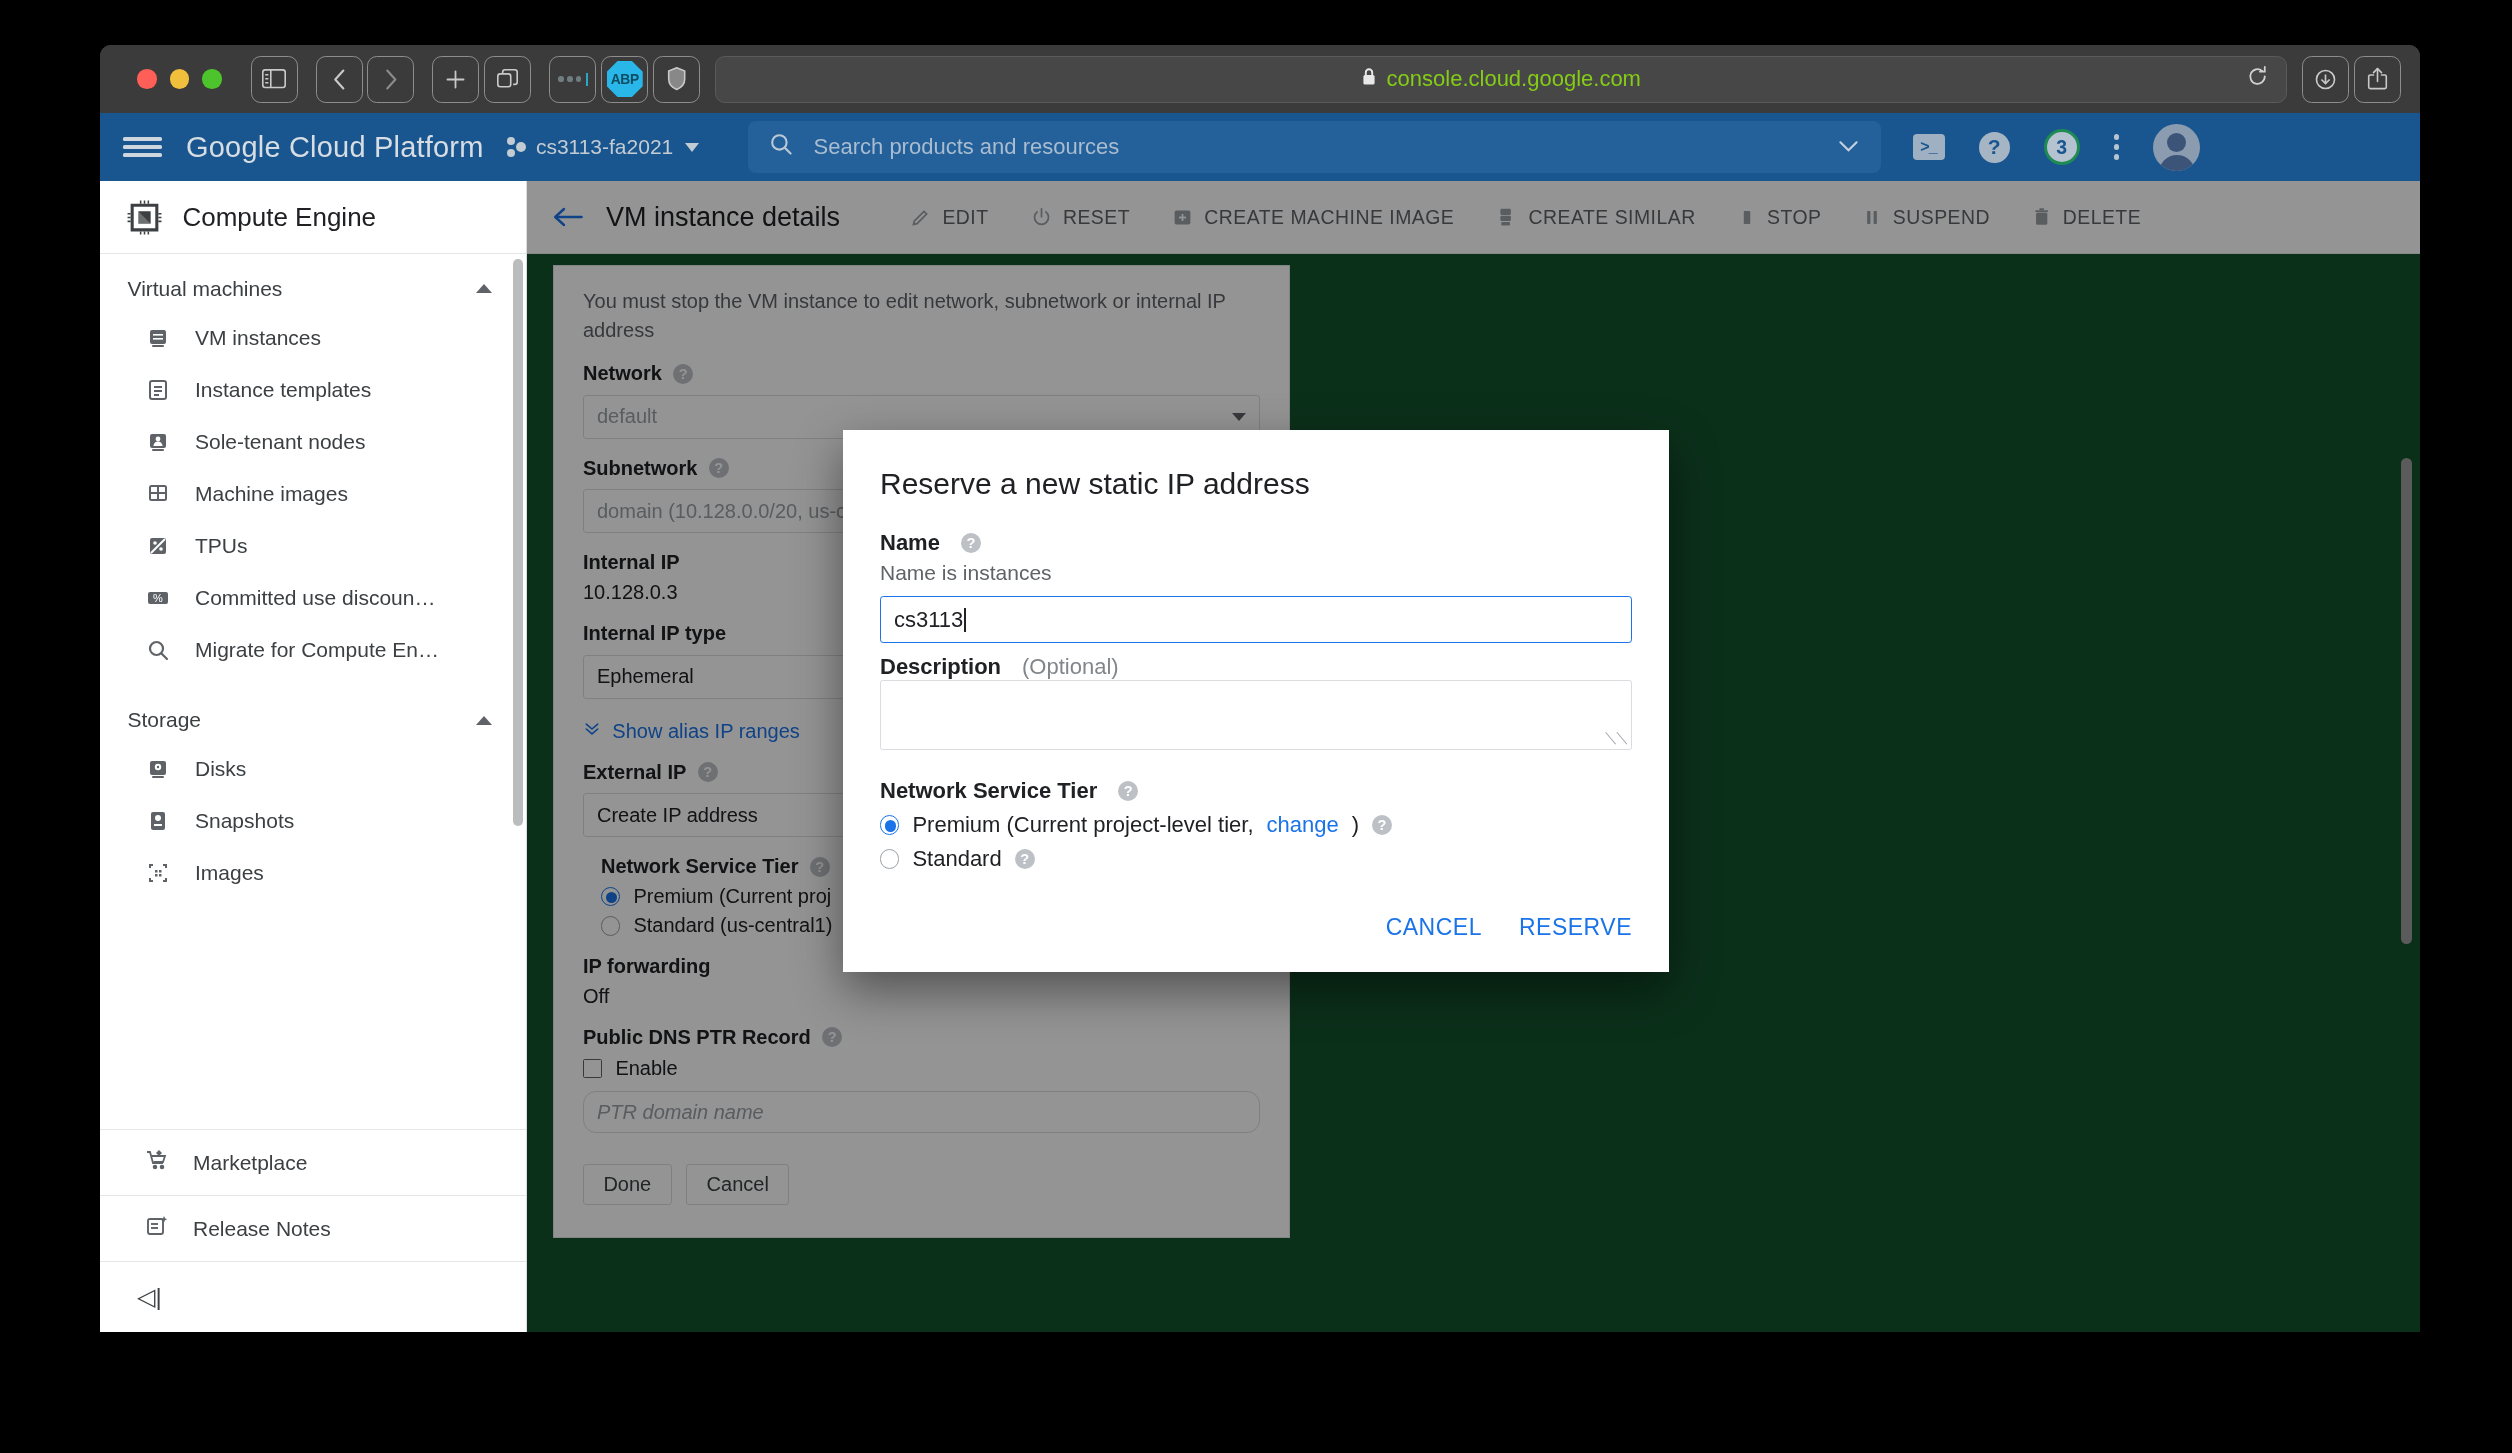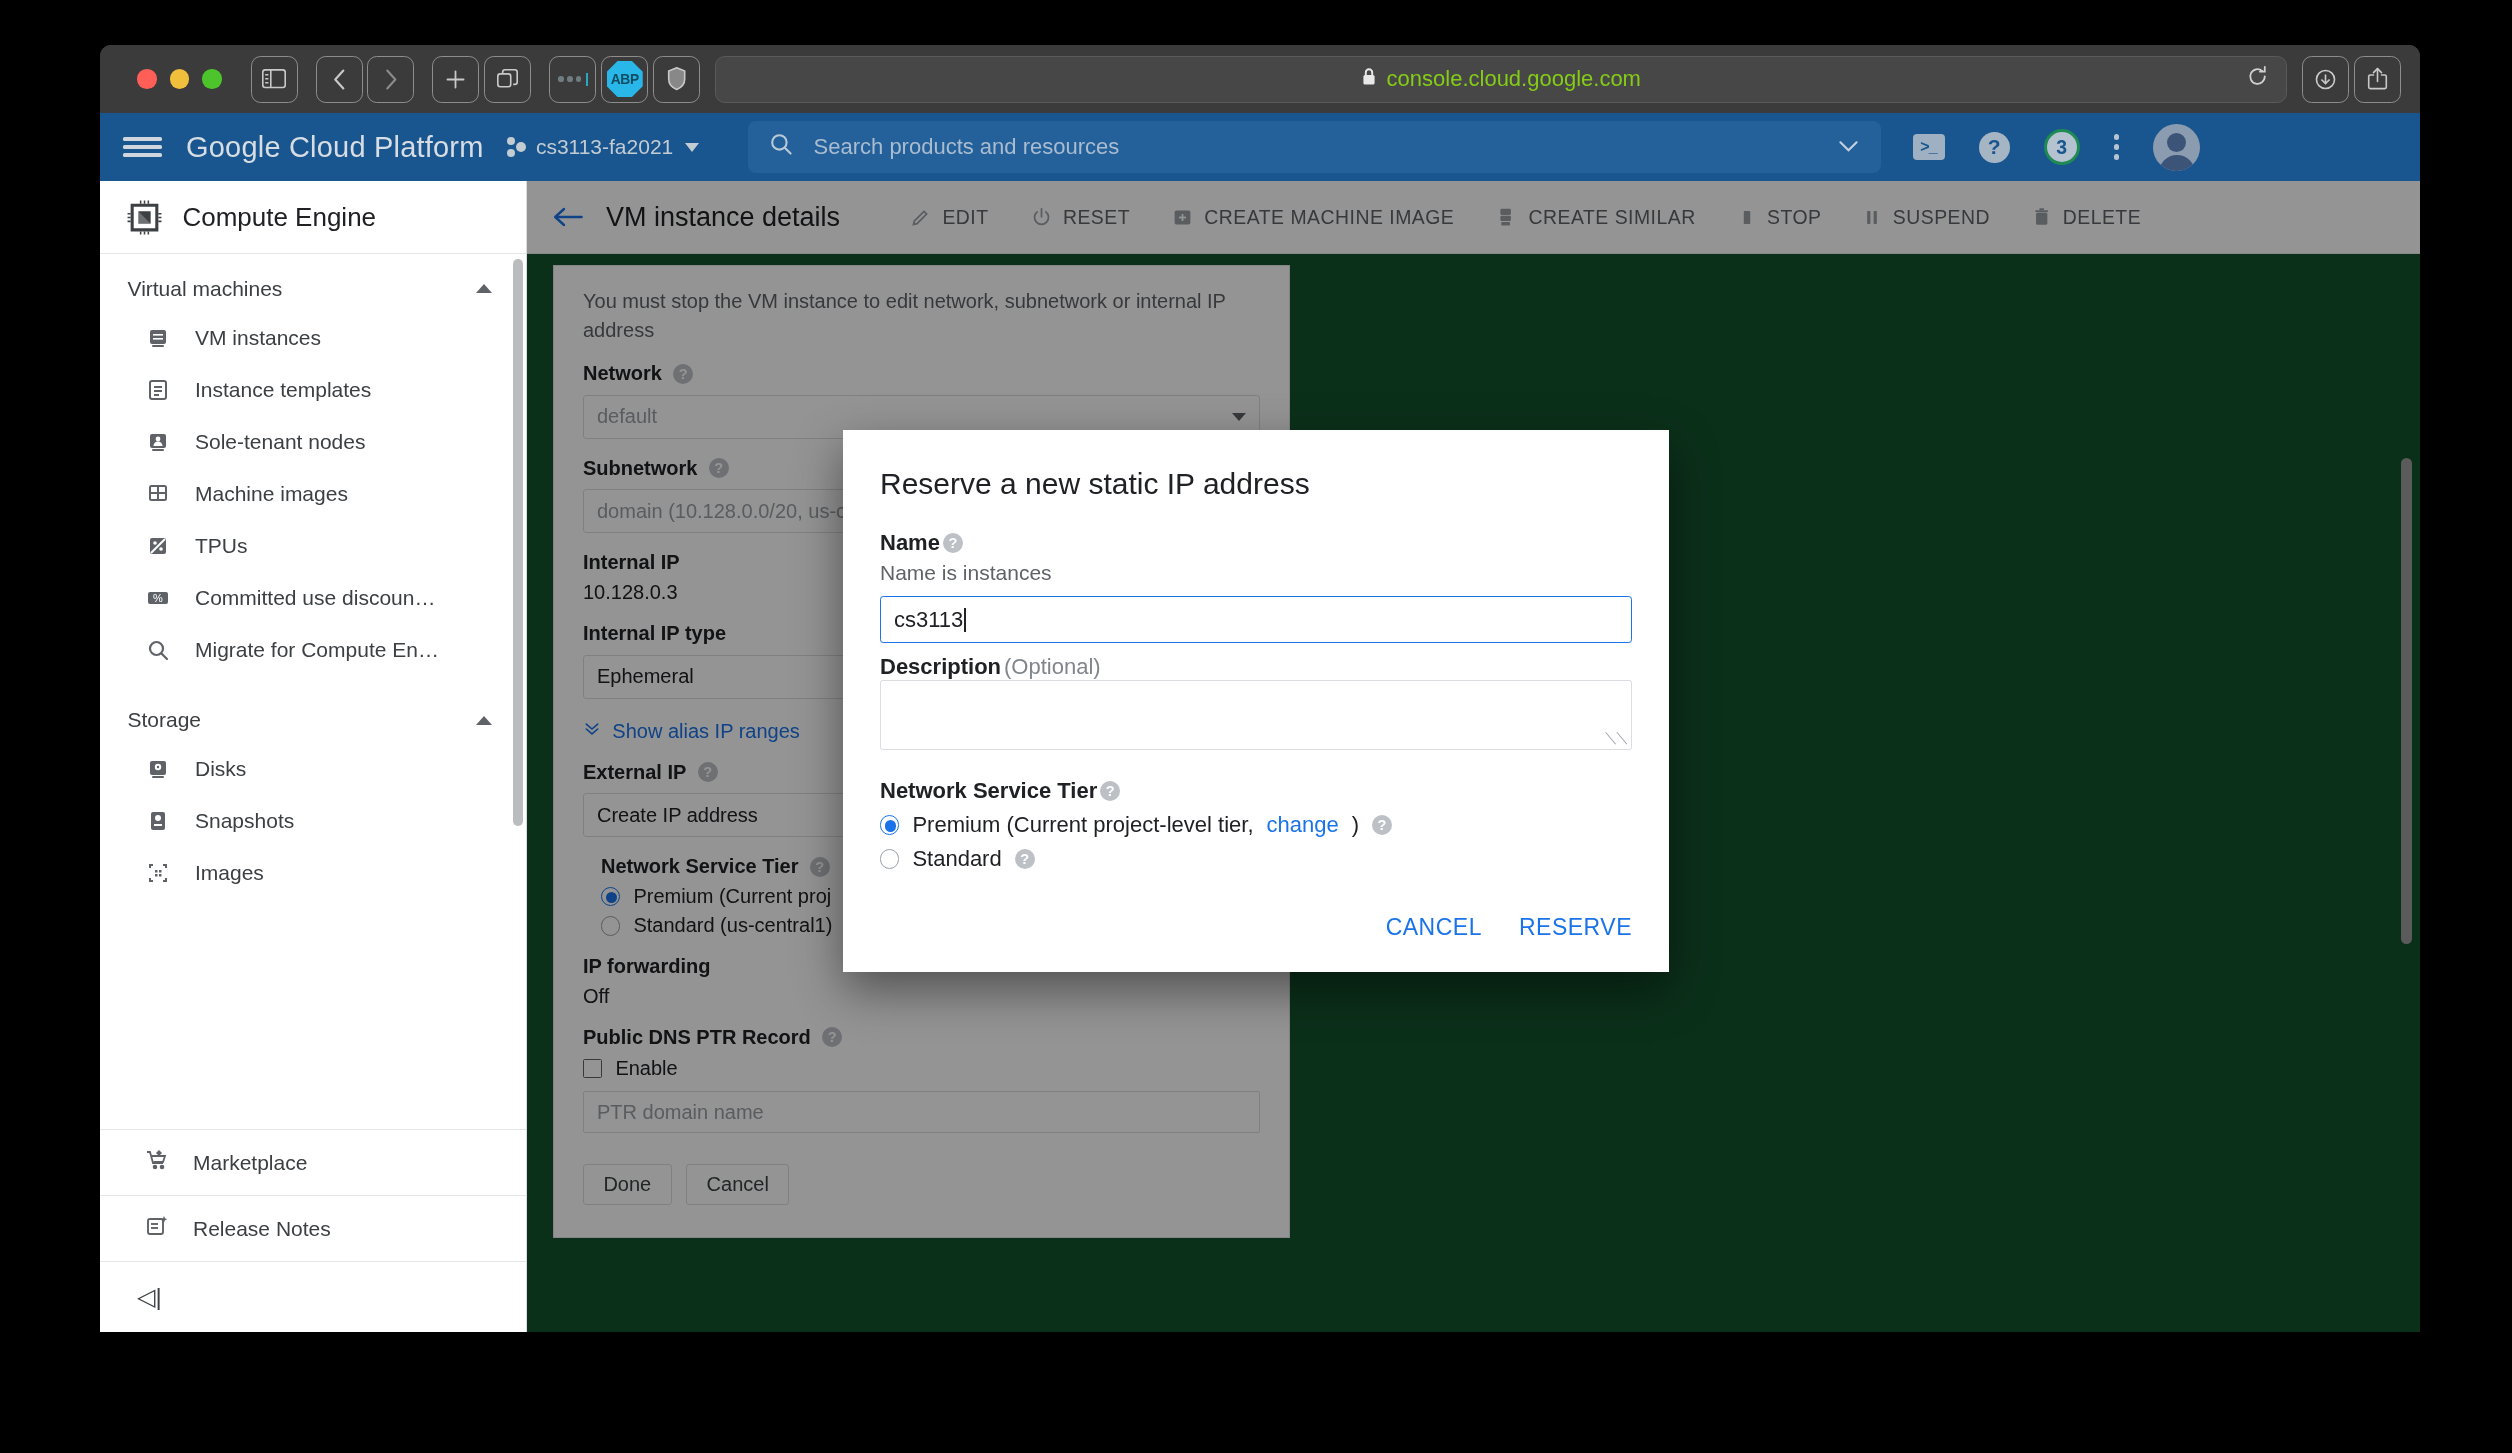--- a/index.html
+++ b/index.html
@@ -243,22 +243,22 @@
   .f-sub { margin-left: 18px; margin-top: 18px; }
   .radio-row { display:flex; align-items:center; gap:13px; font-size:20px; color:#202124; margin-top: 6.5px; white-space:nowrap;}
   .radio {
     width:19.4px;height:19.4px;border-radius:50%;border:1.6px solid #9aa0a6;flex:0 0 auto;position:relative;background:#fff;
   }
   .radio.on { border-color:#1a73e8; }
   .radio.on::after { content:""; position:absolute; left:4px; top:4px; width:11.3px;height:11.3px;border-radius:50%;background:#1a73e8; }
   .cb-row { display:flex; align-items:center; gap:13px; font-size:20px; color:#202124; margin-top: 8px;}
   .cb { width:19.4px;height:19.4px;border:1.6px solid #5f6368; border-radius:1.6px; background:#fff; flex:0 0 auto;}
   .f-input-ph {
-    margin-top: 11.3px; height: 42px; border:0.8px solid #dadce0; border-radius:2px;
-    display:flex; align-items:center; padding: 0 13px; font-size:20px; color:#9aa0a6;
+    margin-top: 11.3px; height: 42px; border:0.8px solid #dadce0; border-radius:13px;
+    display:flex; align-items:center; padding: 0 13px; font-size:20px; color:#9aa0a6;font-style:italic;
   }
   .btn-row { display:flex; gap: 14.6px; margin-top: 31px; }
   .btn-outline {
     border:0.8px solid #dadce0; border-radius:3.2px; background:#fff;
     font-size:20px; color:#3c4043; padding: 8px 19.4px;
   }
 
   #content-track { position:absolute; right:8px; top: 204px; width:11.3px; height: 486px; }
   #content-thumb { position:absolute; right:0; top:0; width:11.3px; height:486px; background:#9e9e9e; border-radius:5.7px;}
 
@@ -271,21 +271,21 @@
   #dialog {
     position:absolute;
     left: 743px; top: 317px;
     width: 826px;
     background:#fff;
     box-shadow: 0 18px 45px rgba(0,0,0,.45);
     z-index: 60;
     padding: 37px 37px 31px 37px;
   }
   #dlg-title { font-size: 30px; color:#202124; margin-bottom: 29px; }
-  .d-label { font-size:22px; font-weight:bold; color:#202124; display:flex; align-items:center; gap:3px; }
+  .d-label { font-size:22px; font-weight:bold; color:#202124; display:flex; align-items:center; gap:21px; }
   .d-label .opt { font-weight: normal; color:#80868b; }
   .d-hint { font-size:21px; color:#5f6368; margin-top: 4.9px; }
   #dlg-name-input {
     margin-top: 11.3px; height: 47px;
     border: 1.6px solid #1a73e8; border-radius: 3.2px;
     display:flex; align-items:center; padding: 0 13px;
     font-size: 22px; color:#202124;
   }
   .caret-blink { display:inline-block; width:1.6px; height:24px; background:#202124; margin-left:0.8px; }
   #dlg-desc { margin-top: 11.3px; }

